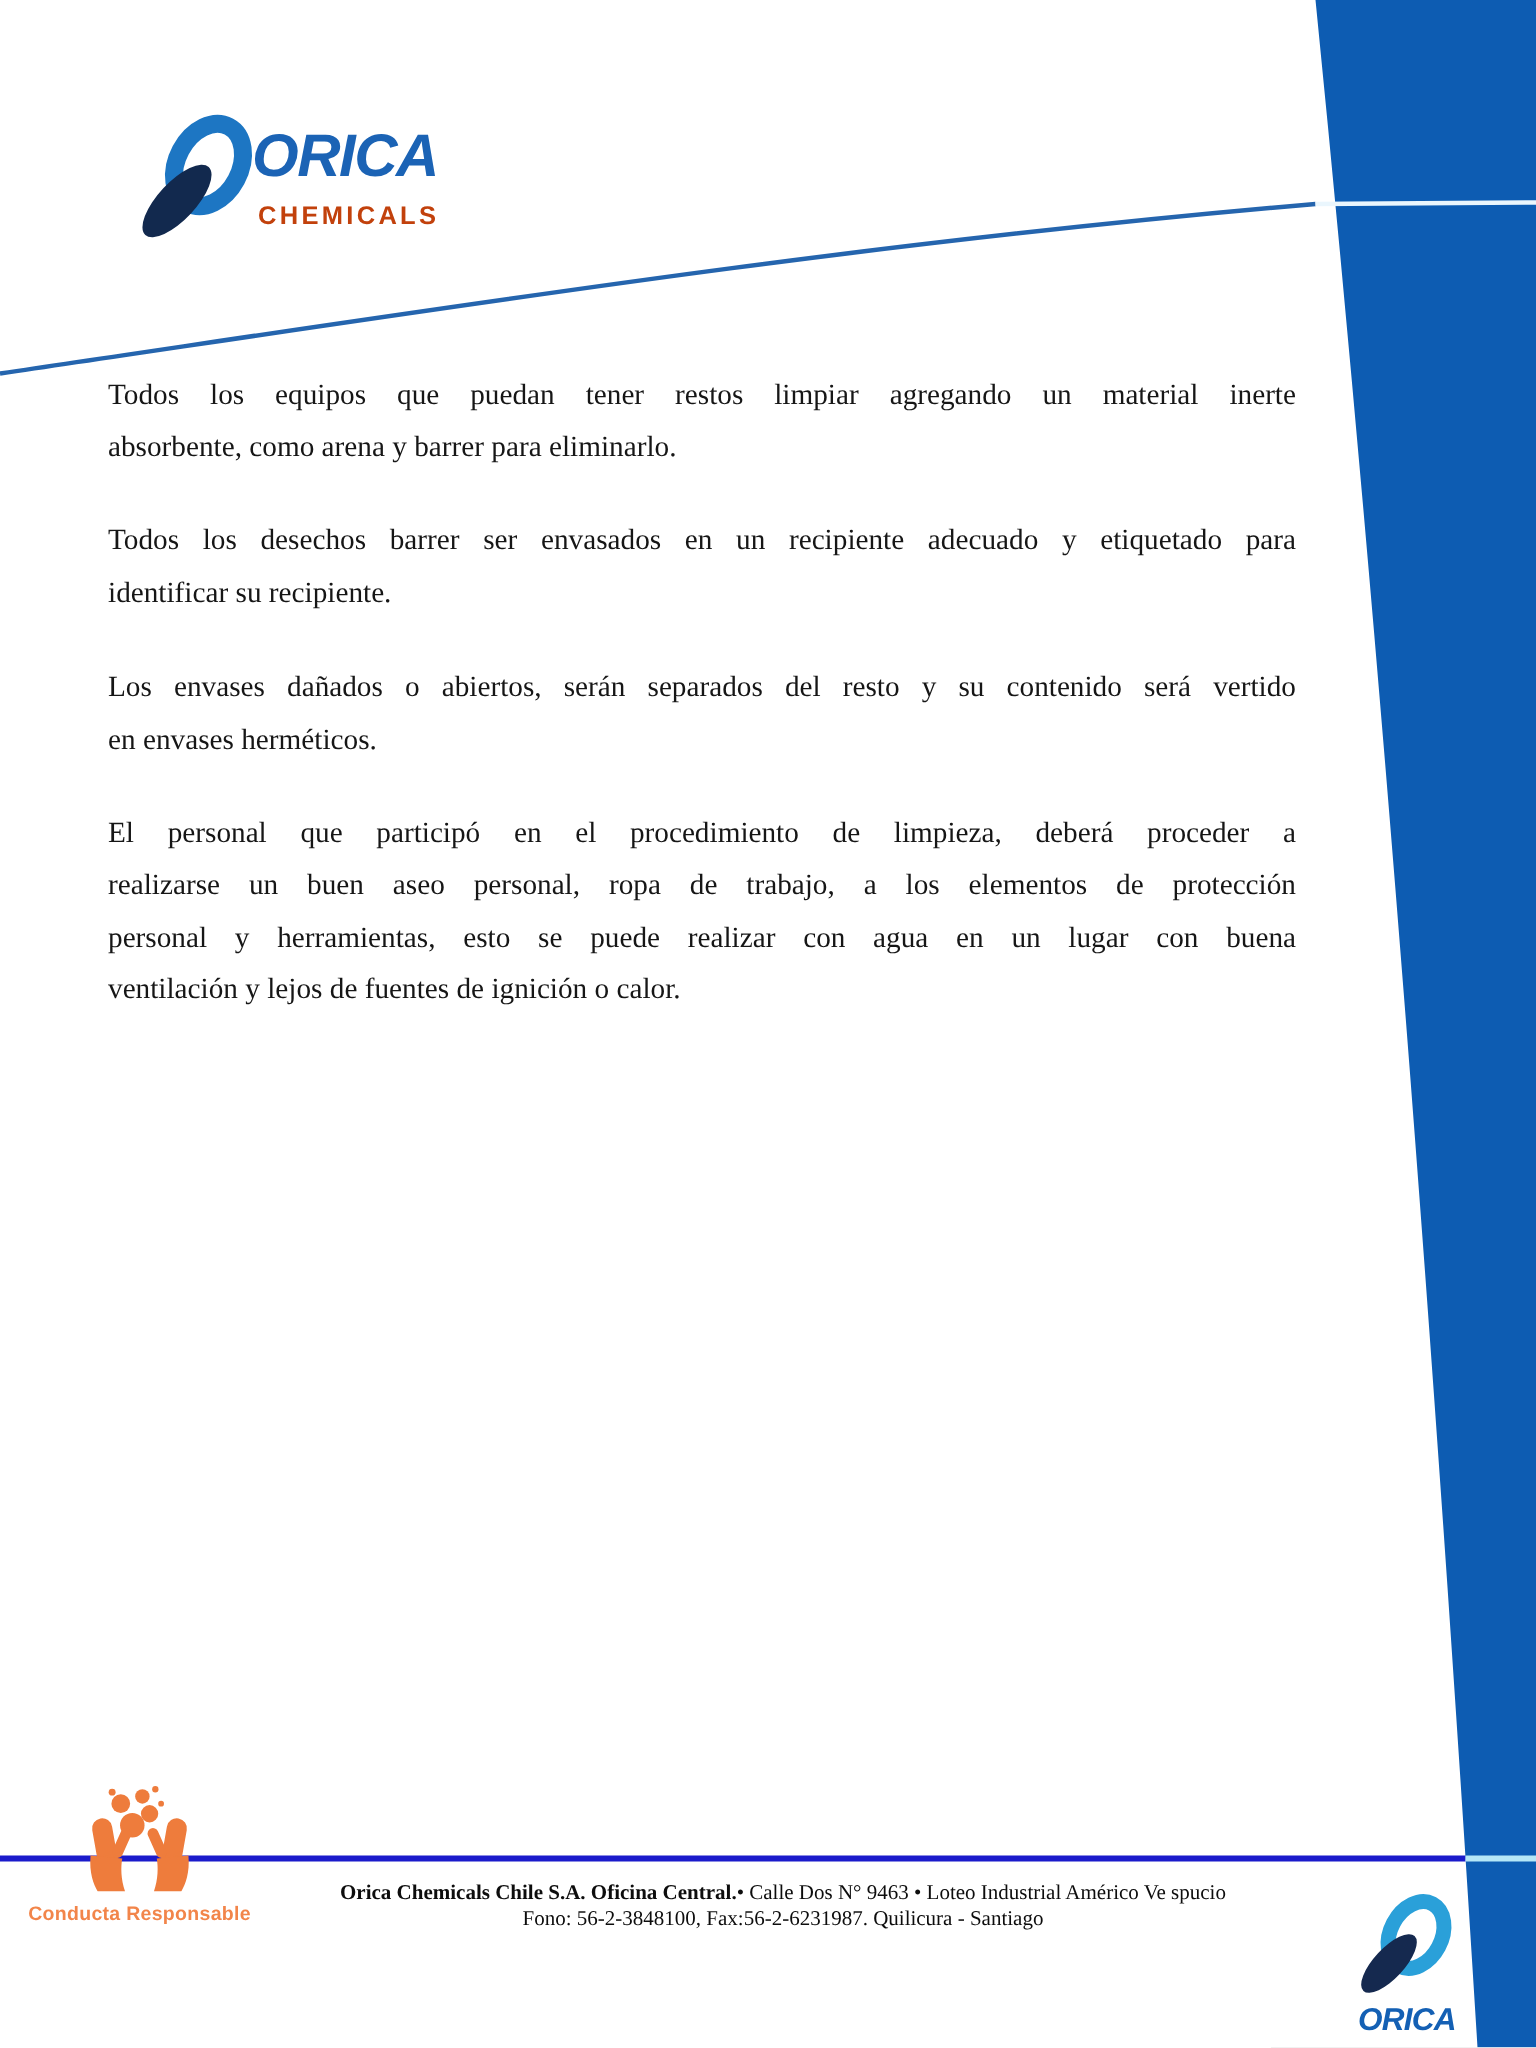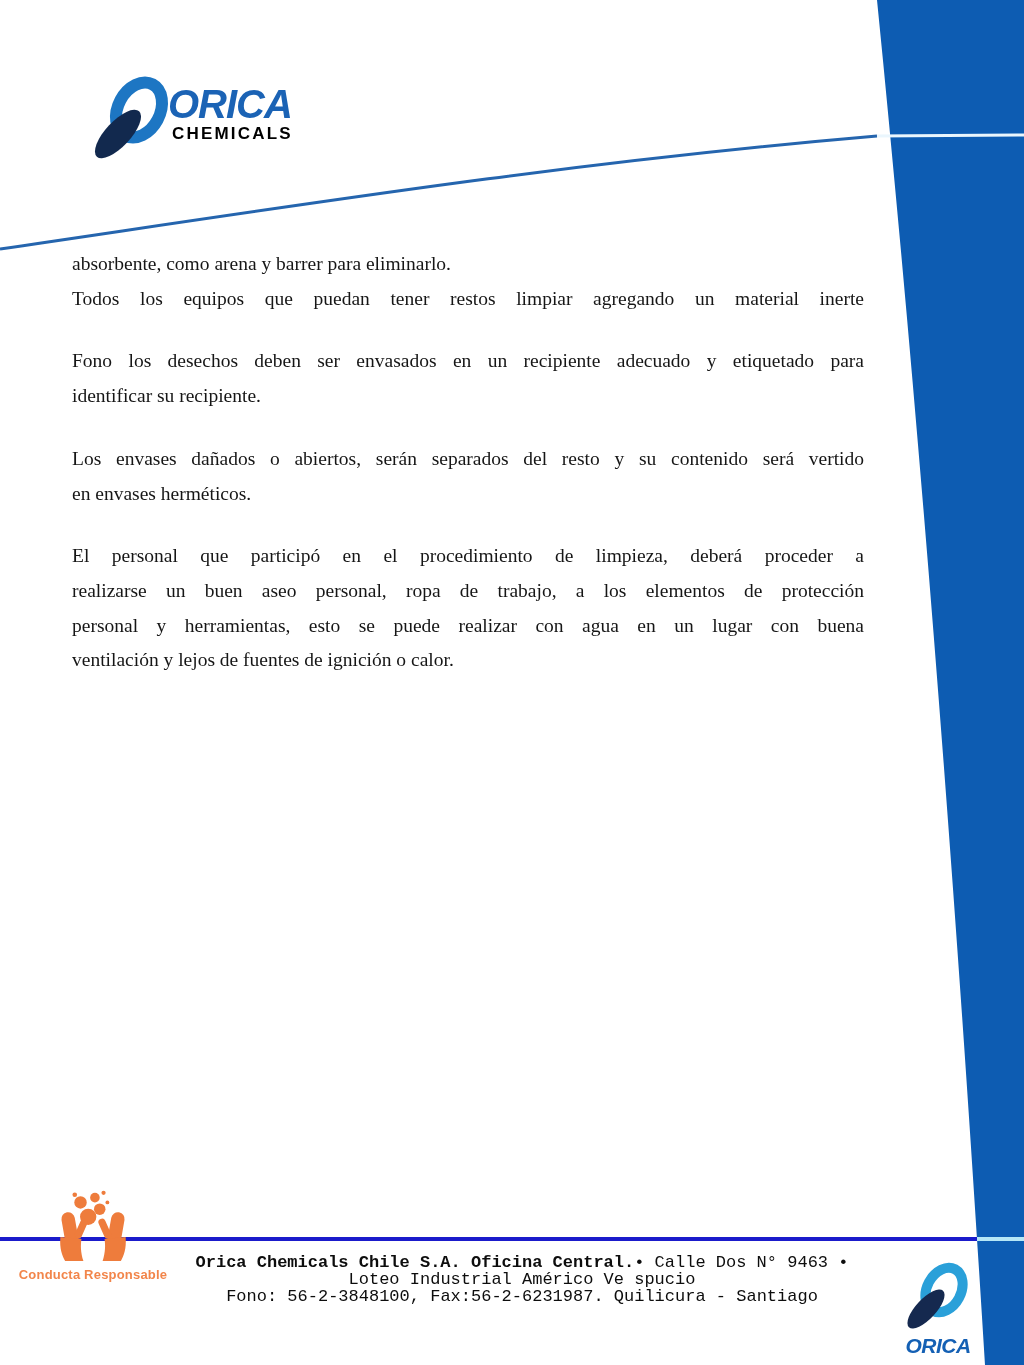--- a/index.html
+++ b/index.html
@@ -12,41 +12,41 @@
 
   
   .logo-top { position:absolute; left:90px; top:68px; width:230px; height:100px; }
   .logo-top .swirl { position:absolute; left:2px; top:4px; }
   .brand-name {
     position:absolute; left:78px; top:14px;
     font-family:"Liberation Sans", sans-serif; font-style:italic; font-weight:700;
     font-size:40px; color:#1b63b5; letter-spacing:-1px;
   }
   .brand-sub {
-    position:absolute; left:82px; top:56px;
+    position:absolute; left:82px; top:66px;
     font-family:"Liberation Sans", sans-serif; font-weight:700;
-    font-size:17px; color:#000000; letter-spacing:2.2px;
+    font-size:17px; color:#c2410c; letter-spacing:2.2px;
   }
 
   
   .body-text {
     position:absolute; left:72px; top:247px; width:792px;
     font-size:19.5px; line-height:34.7px; color:#161616;
   }
   .para { margin:0 0 28px 0; }
   .pline { text-align:justify; text-align-last:justify; }
   .pline.last { text-align-last:left; }
 
   
   .rule { position:absolute; top:1237px; left:0; width:977px; height:4px; background:#1b1bcb; }
   .rule-light { position:absolute; top:1237px; left:977px; width:47px; height:4px; background:#b5e7f7; }
 
   .footer-text {
     position:absolute; left:172px; top:1254px; width:700px;
-    text-align:center; font-size:17px; line-height:17px; color:#0d0d0d;font-family:Liberation Mono, monospace;
+    text-align:center; font-size:14px; line-height:17px; color:#0d0d0d;
   }
   .footer-text b { font-weight:700; }
 
   .conducta { position:absolute; left:18px; top:1189px; width:150px; text-align:center; }
   .conducta-label {
     margin-top:2px; font-family:"Liberation Sans", sans-serif; font-weight:700;
     font-size:13px; color:#f2854a; letter-spacing:0.2px;
   }
 
   .orica-bottom { position:absolute; left:896px; top:1260px; width:84px; text-align:center; }
@@ -70,25 +70,25 @@
     <svg class="swirl" width="80" height="94" viewBox="0 0 80 94" aria-hidden="true">
       <ellipse cx="47" cy="38" rx="21" ry="29" transform="rotate(28 47 38)" fill="none" stroke="#1d76c3" stroke-width="12"></ellipse>
       <ellipse cx="26" cy="62" rx="31" ry="12.5" transform="rotate(-47 26 62)" fill="#12294e"></ellipse>
     </svg>
     <div class="brand-name">ORICA</div>
     <div class="brand-sub">CHEMICALS</div>
   </div>
 
   <main class="body-text">
     <div class="para">
+      <div class="pline">Todos los equipos que puedan tener restos limpiar agregando un material inerte</div>
       <div class="pline last">absorbente, como arena y barrer para eliminarlo.</div>
-      <div class="pline">Todos los equipos que puedan tener restos limpiar agregando un material inerte</div>
     </div>
     <div class="para">
-      <div class="pline">Fono los desechos deben ser envasados en un recipiente adecuado y etiquetado para</div>
+      <div class="pline">Todos los desechos barrer ser envasados en un recipiente adecuado y etiquetado para</div>
       <div class="pline last">identificar su recipiente.</div>
     </div>
     <div class="para">
     </div>
     <div class="para">
       <div class="pline">Los envases dañados o abiertos, serán separados del resto y su contenido será vertido</div>
       <div class="pline last">en envases herméticos.</div>
     </div>
     <div class="para">
       <div class="pline">El personal que participó en el procedimiento de limpieza, deberá proceder a</div>

